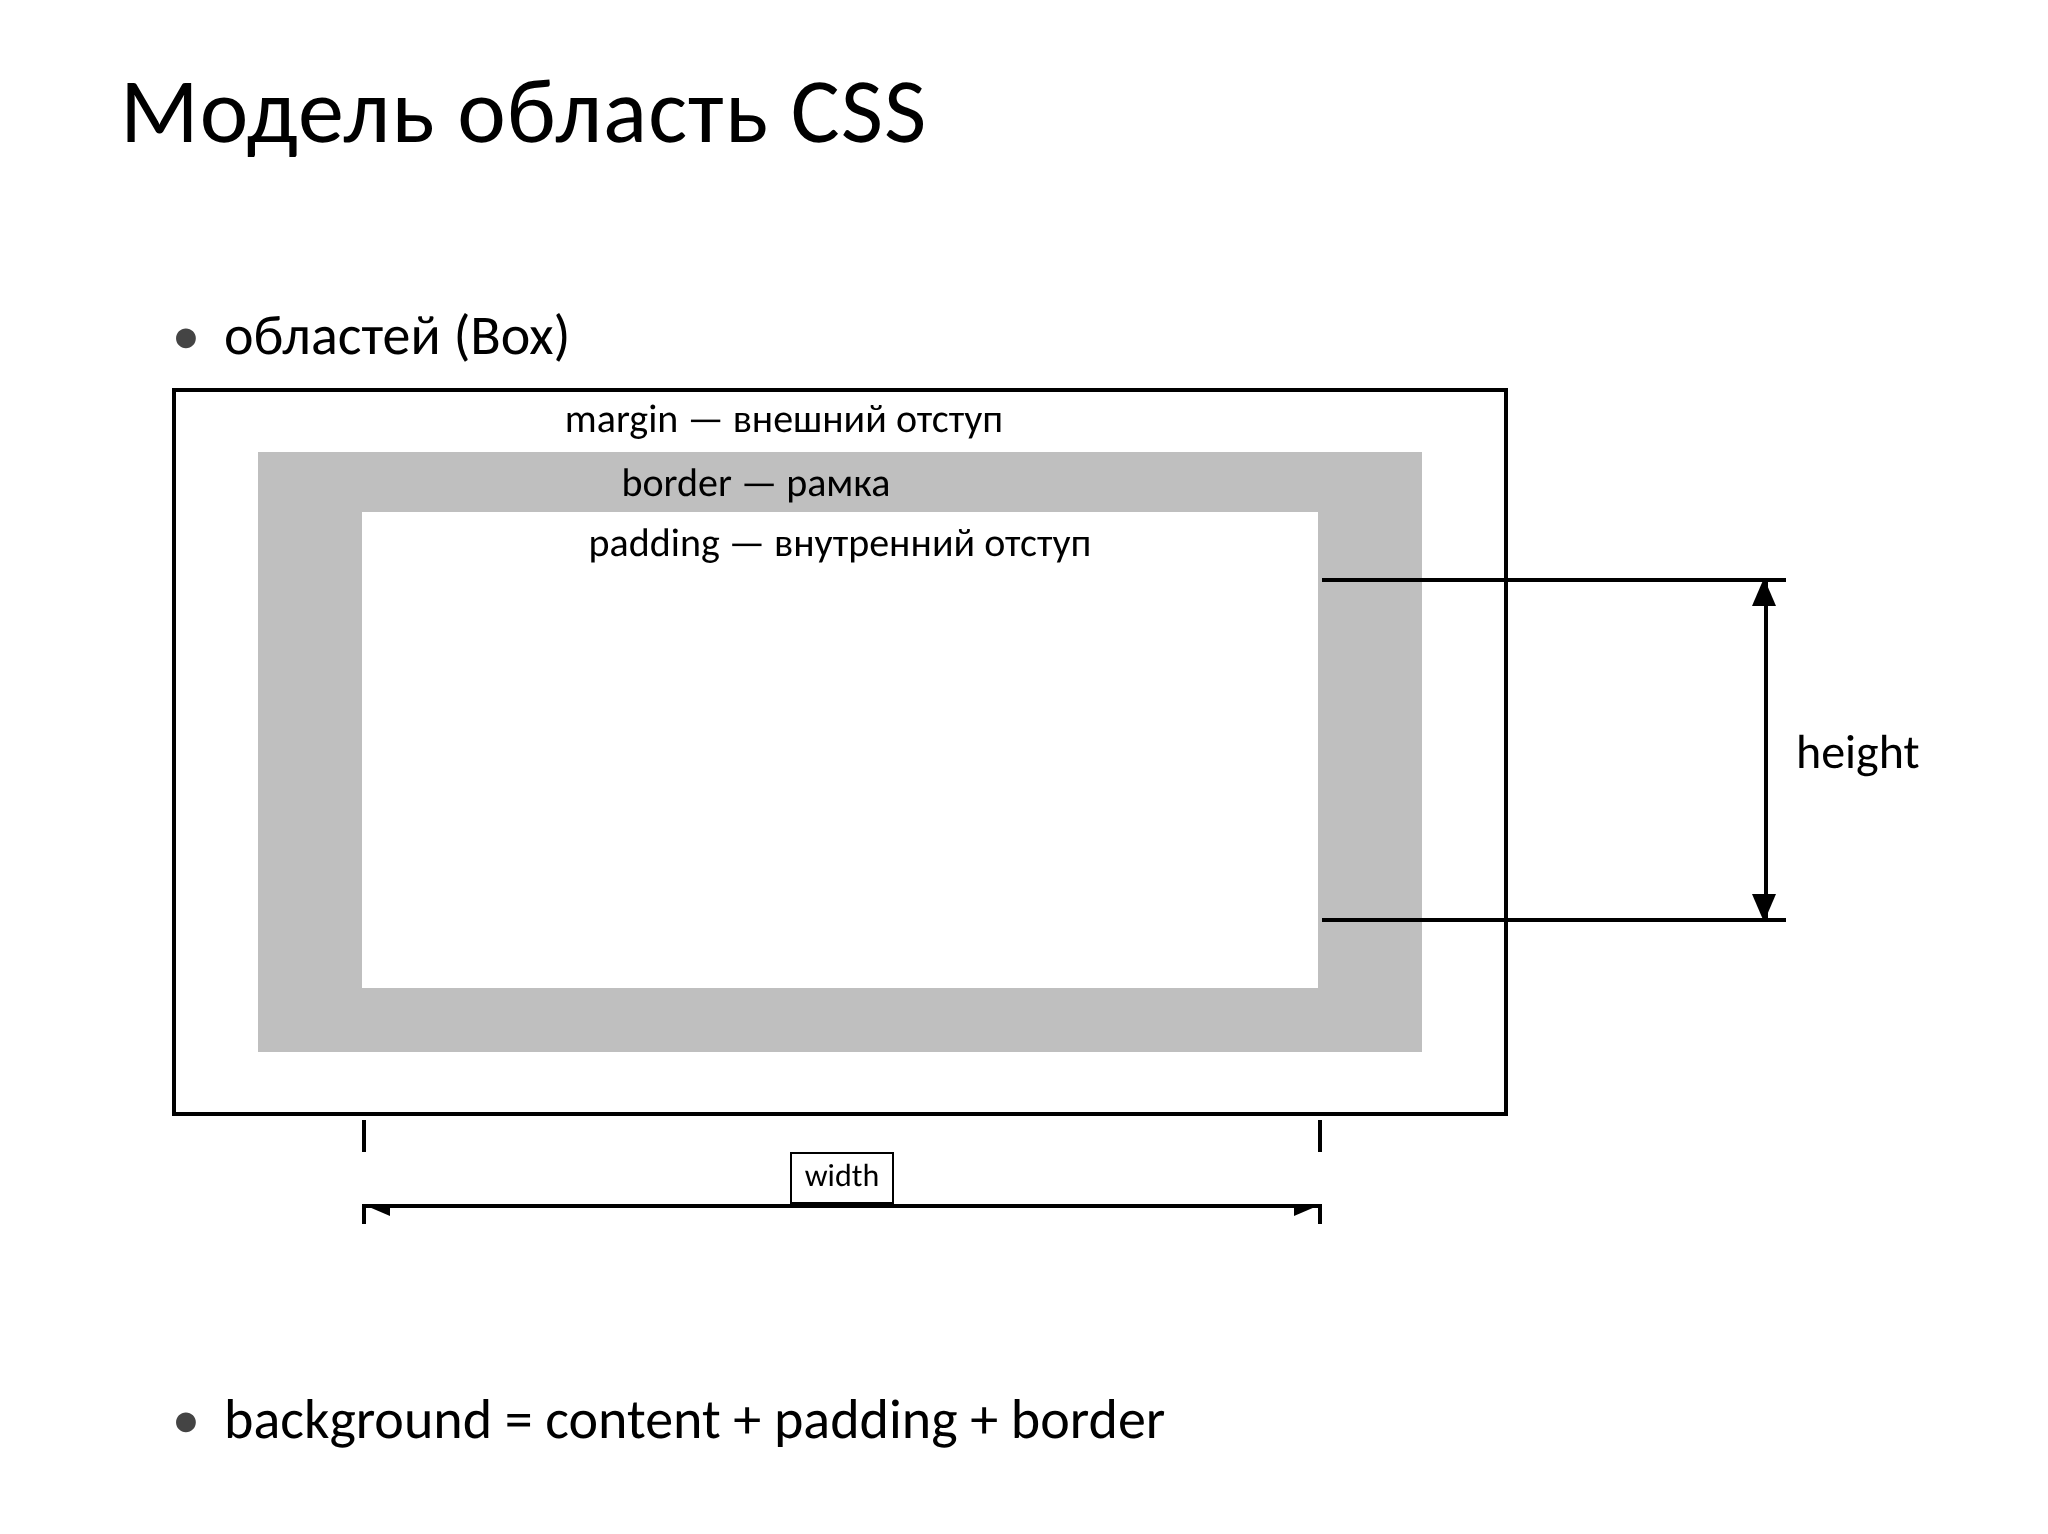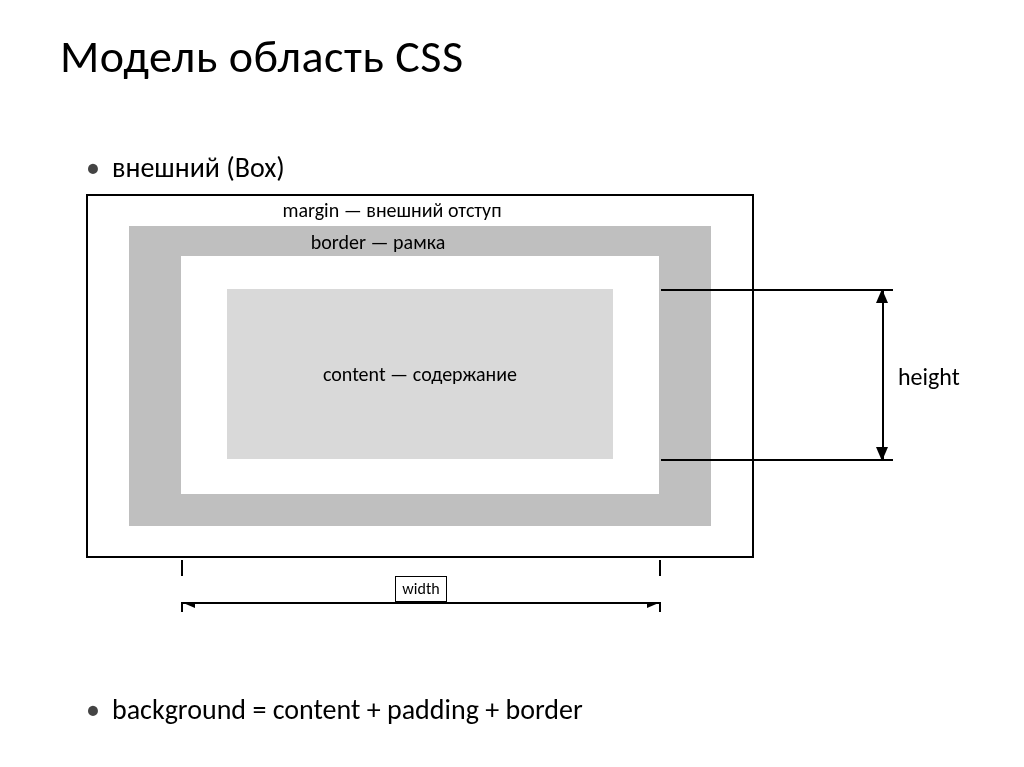--- a/index.html
+++ b/index.html
@@ -204,33 +204,31 @@
     font-size: 24px;
   }
 </style>
 </head>
 <body>
 
 <div class="slide">
 
   <div class="title">Модель область CSS</div>
 
-  <div class="bullet bullet1">внешний (Box)</div>
+  <div class="bullet bullet1">областей (Box)</div>
 
   <div class="diagram">
 
     <div class="margin-box"></div>
     <div class="border-box"></div>
     <div class="padding-box"></div>
-    <div class="content-box">
-      <span class="lbl-content">content — содержание</span>
-    </div>
 
     <div class="label lbl-margin">margin — внешний отступ</div>
     <div class="label lbl-border">border — рамка</div>
+    <div class="label lbl-padding">padding — внутренний отступ</div>
 
     <div class="dim dim-width-ext-left"></div>
     <div class="dim dim-width-ext-right"></div>
     <div class="dim dim-width-line"></div>
     <div class="arrow-left aw-l"></div>
     <div class="arrow-right aw-r"></div>
     <div class="lbl-width">
       <span class="lbl-width-inner">width</span>
     </div>
 

